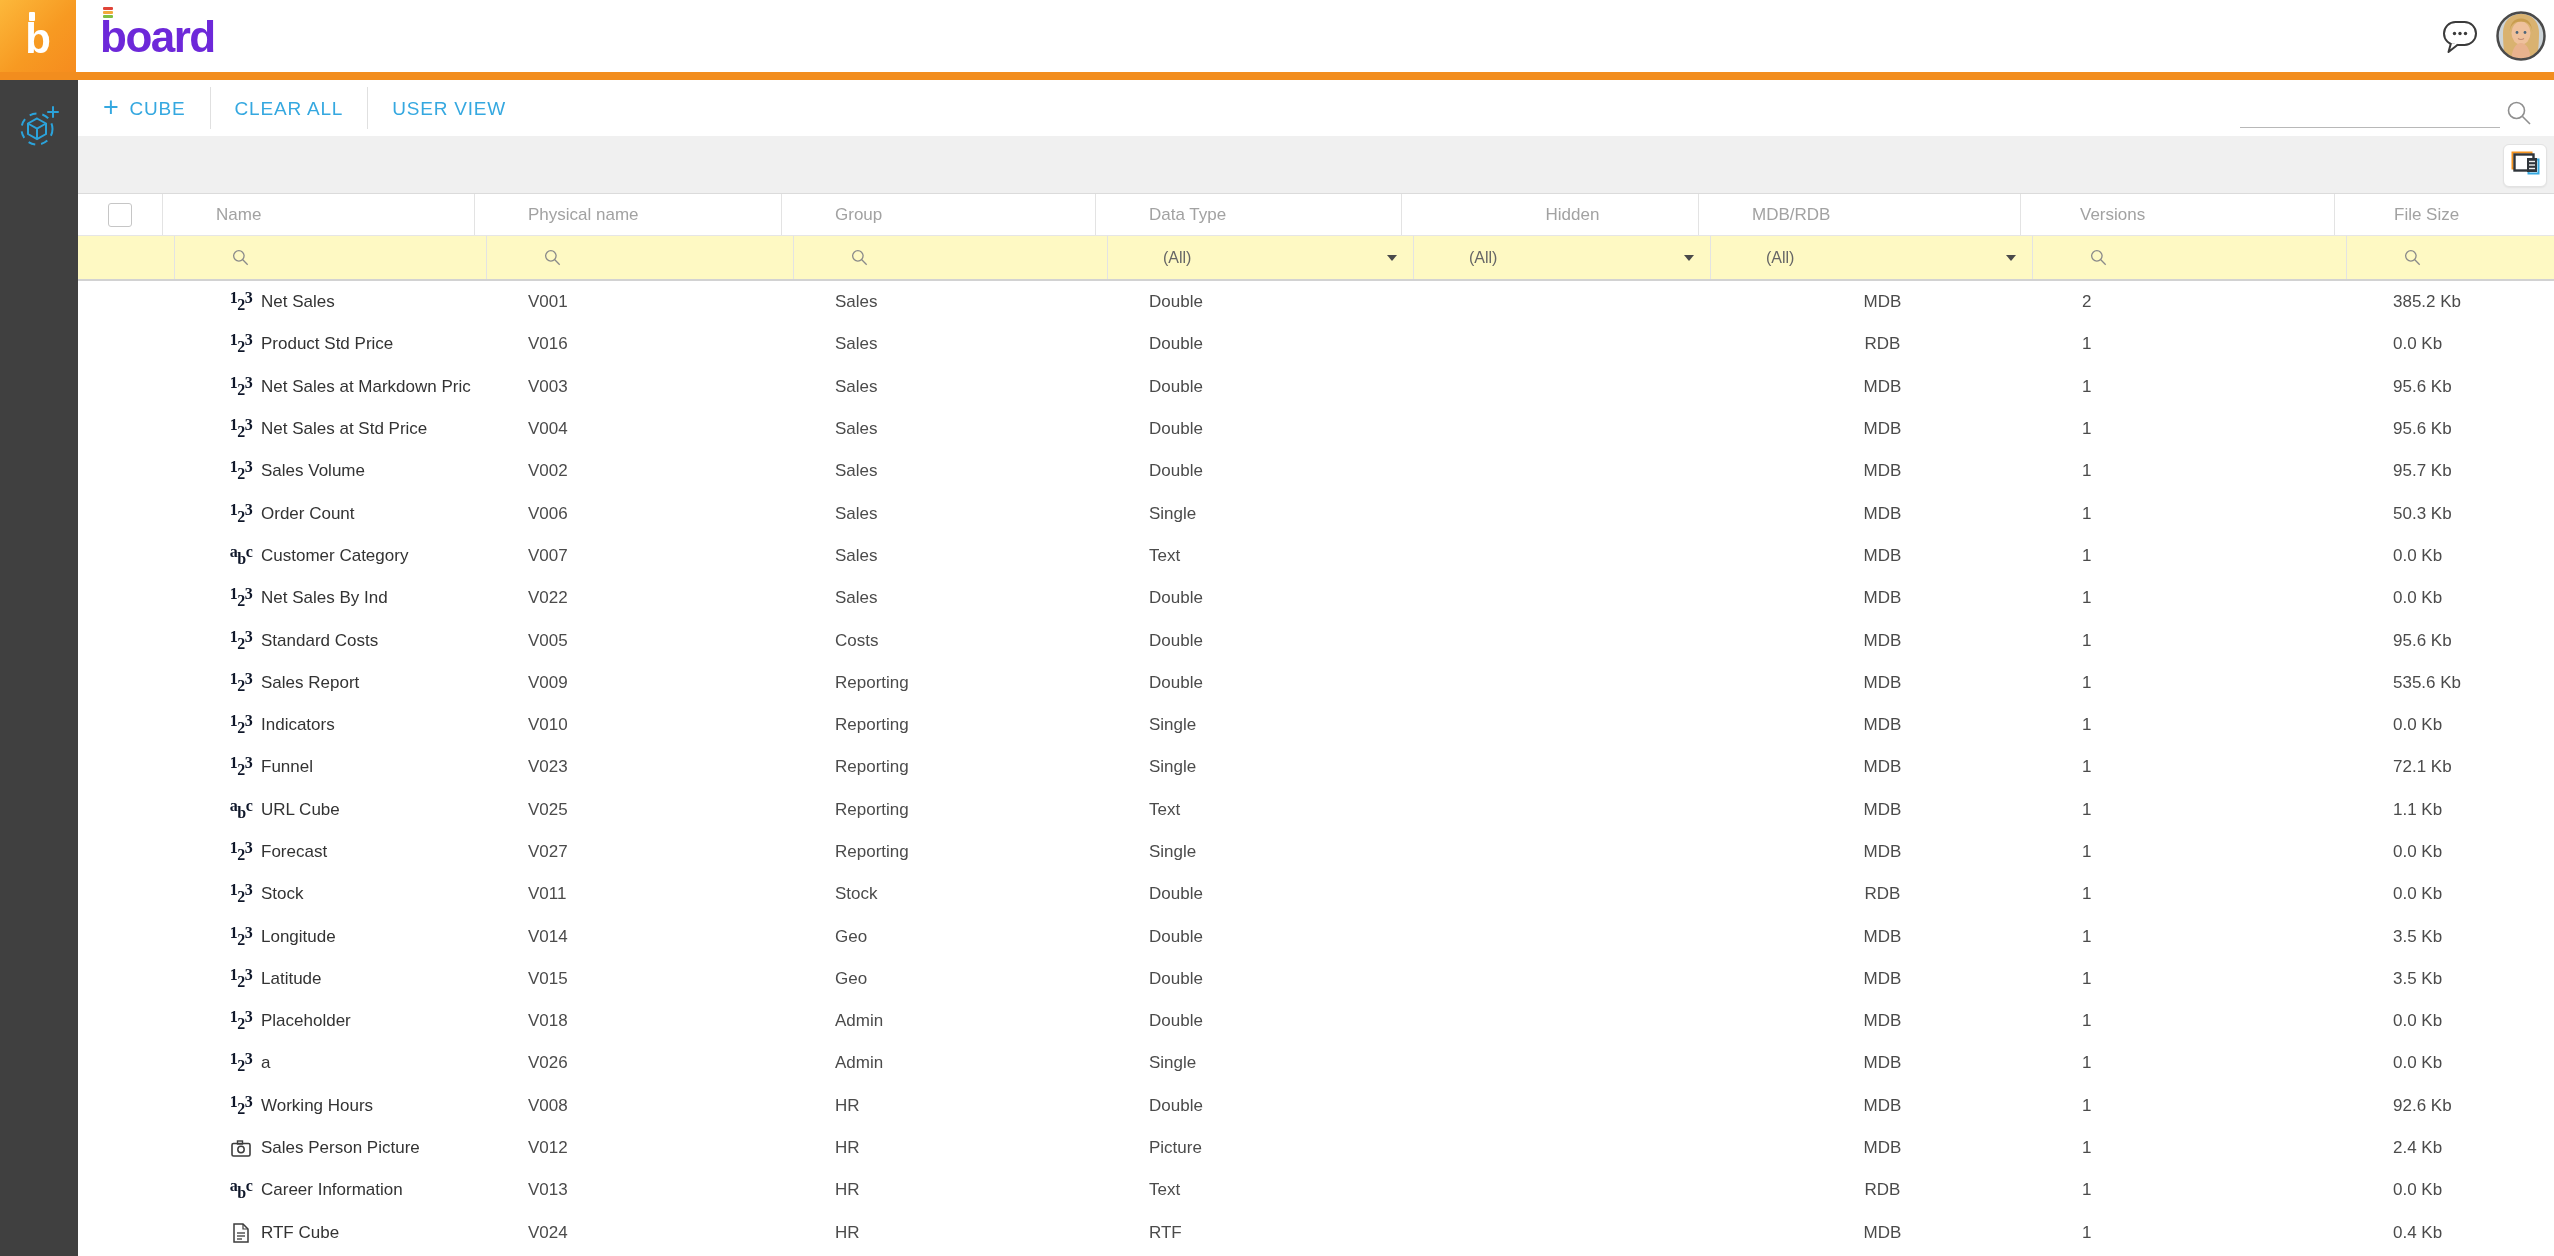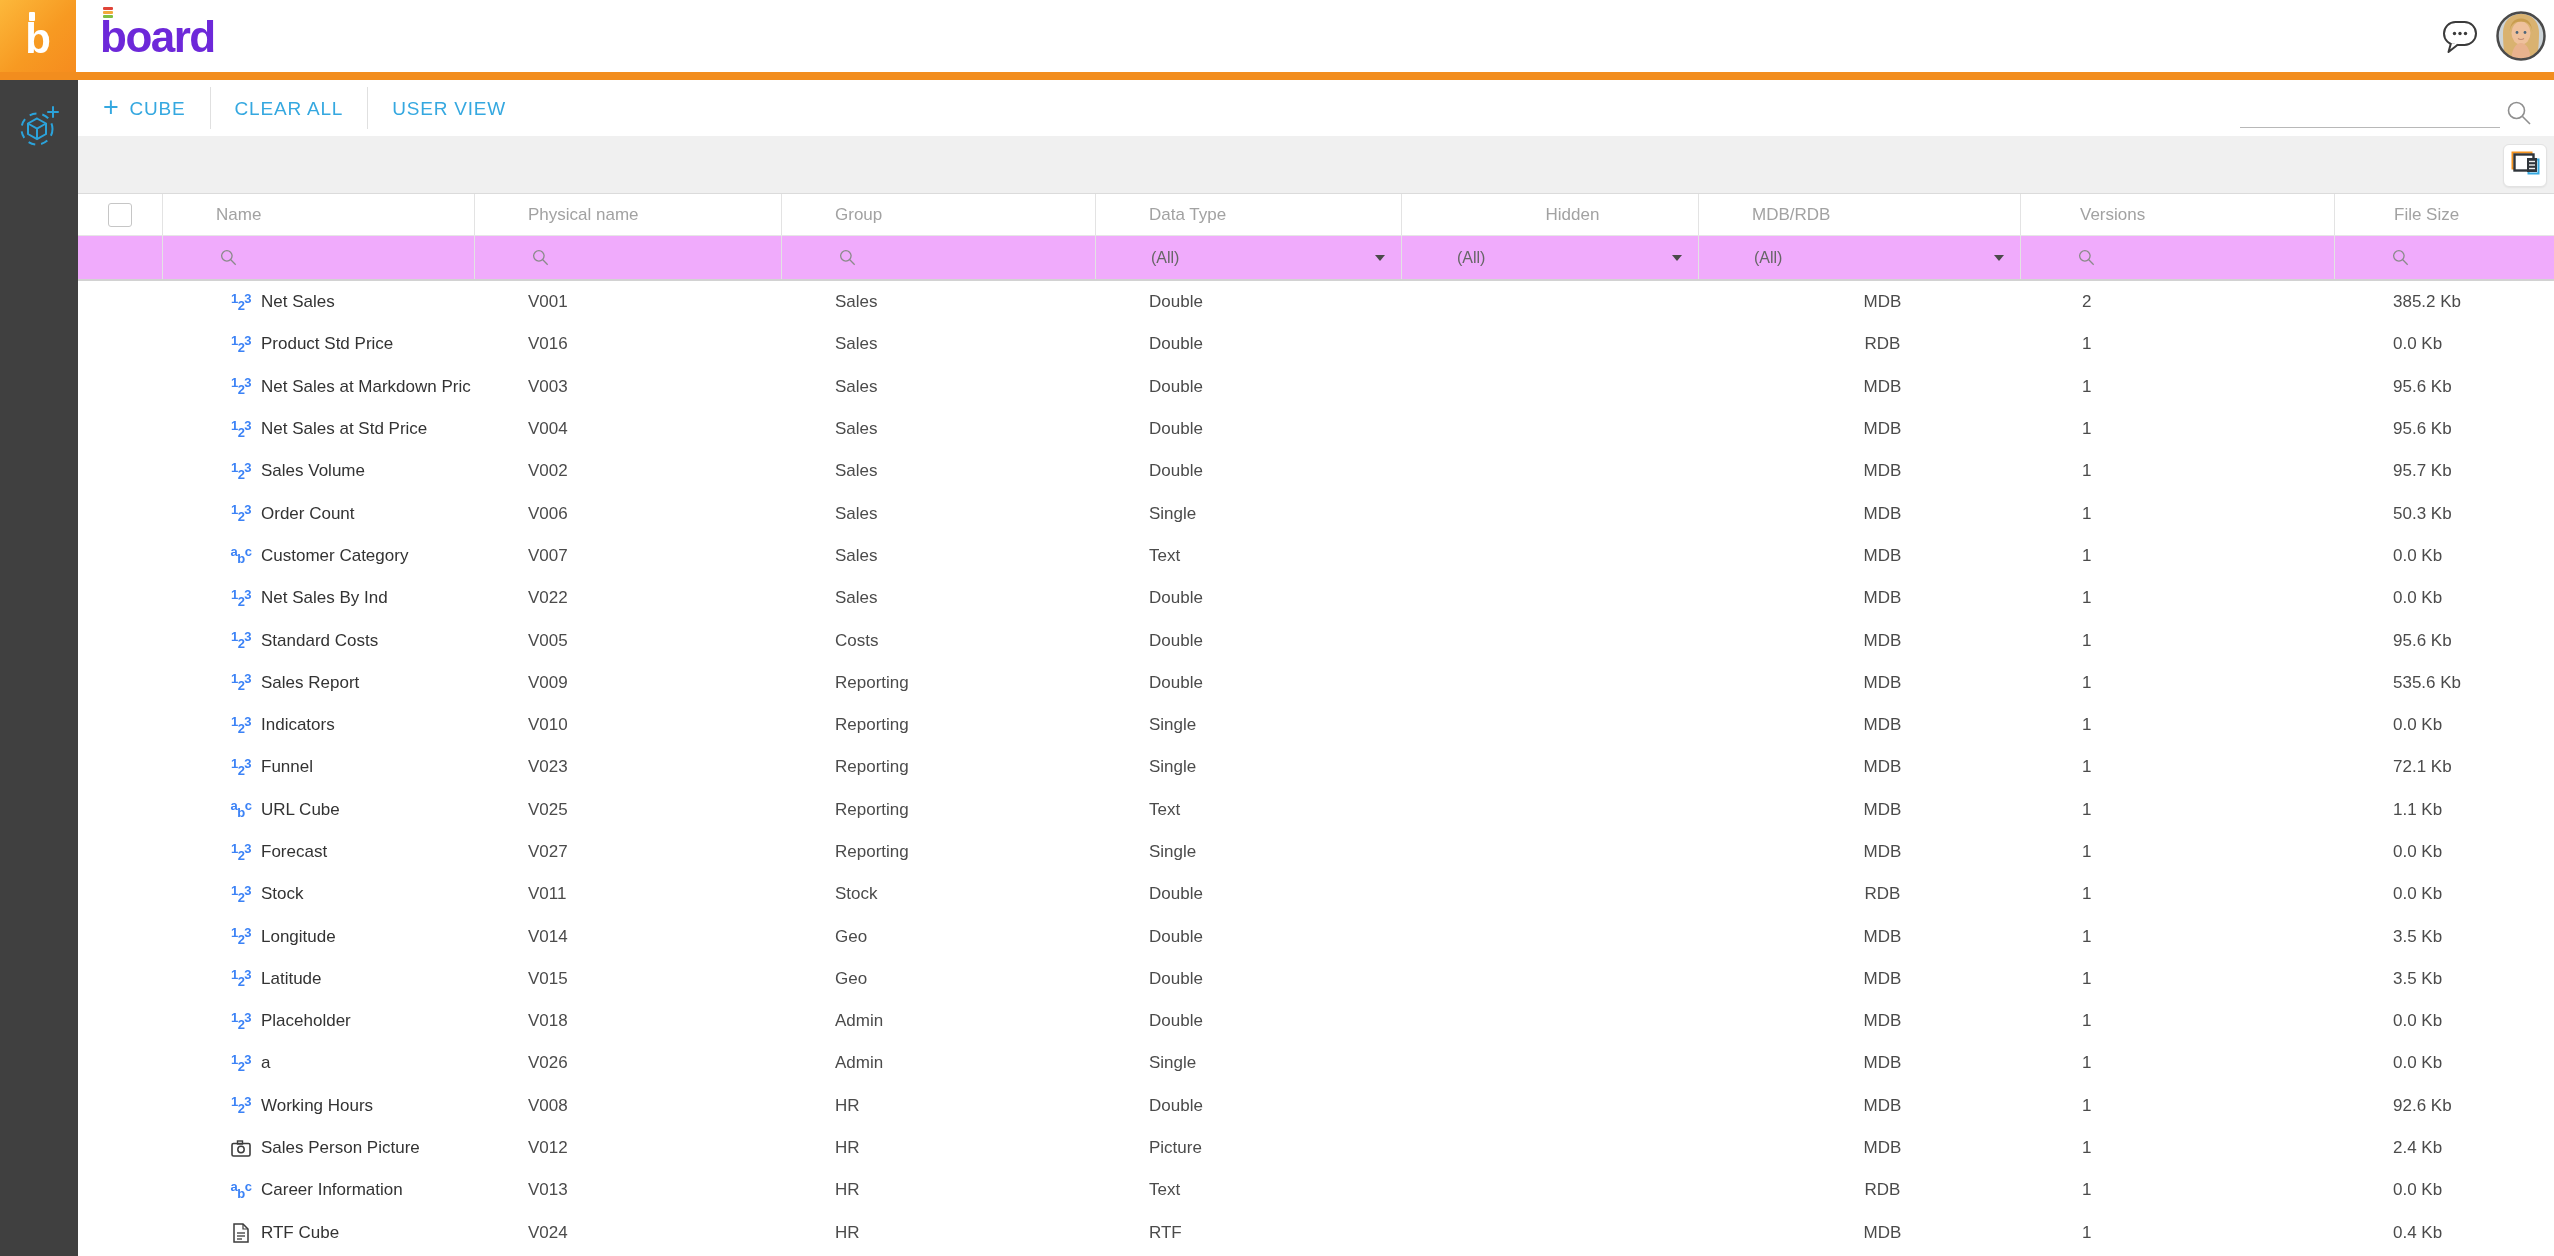--- a/index.html
+++ b/index.html
@@ -53,41 +53,41 @@
   .grid{display:grid;grid-template-columns:85px 267px 262px 269px 261px 252px 277px 269px 269px 265px;gap:45px;}
   .hrow{height:42px;box-sizing:border-box;border-bottom:1px solid #e6e6e6;background:#fff;}
   .hcell{display:flex;align-items:center;padding-left:8px;box-sizing:border-box;border-right:1px solid #e3e3e3;
       color:#a2a2a2;font-size:17px;white-space:nowrap;overflow:hidden;cursor:pointer;}
   .hcell:last-child{border-right:none;}
   .hc-center{justify-content:center;padding-left:0;}
   .hc-pad14{padding-left:14px;}
   .hc-select{justify-content:center;padding-left:0;}
   .checkbox{width:22px;height:22px;border:1px solid #c6c6c6;border-radius:3px;background:#fff;cursor:pointer;}
 
-  .frow{height:45px;box-sizing:border-box;border-bottom:2px solid #d2d2d2;background:#f0abfc;}
+  .frow{height:45px;box-sizing:border-box;border-bottom:2px solid #d2d2d2;background:#fef9c3;padding-left:12px;}
   .fcell{display:flex;align-items:center;box-sizing:border-box;border-right:1px solid #e3e3e3;
       font-size:16px;color:#666;cursor:pointer;}
   .fcell:last-child{border-right:none;}
   .f-search{padding-left:12px;}
   .f-dd{justify-content:space-between;padding-left:10px;padding-right:16px;}
   .dd-arrow{width:0;height:0;border-left:5px solid transparent;border-right:5px solid transparent;border-top:6px solid #4a4a4a;}
 
   #rows{background:#fff;}
   .trow{height:42.3px;box-sizing:border-box;cursor:pointer;}
   .cell{display:flex;align-items:center;padding-left:8px;box-sizing:border-box;color:#4b4b4b;font-size:17px;
       white-space:nowrap;overflow:hidden;}
   .c-select{padding-left:0;}
   .c-name{padding-left:20px;}
   .cube-name{color:#333;font-weight:normal;margin-left:7px;}
   .c-center{justify-content:center;padding-left:0;}
   .c-pad16{padding-left:16px;}
   .c-pad13{padding-left:13px;}
 
   .cube-icon{width:26px;display:inline-flex;justify-content:center;align-items:center;flex:none;}
-  .ti{font-size:13px;font-weight:bold;color:#3b82f6;letter-spacing:-0.5px;line-height:1;}
+  .ti{font-size:16px;font-weight:bold;color:#0f172a;letter-spacing:-0.5px;line-height:1;font-family:Liberation Serif, serif;}
   .ti .hi{position:relative;top:-4px;}
   .ti .lo{position:relative;top:3px;}
 </style>
 </head>
 <body>
 
 <div id="app">
 
   <div class="topbar">
     <div class="brand-square">

